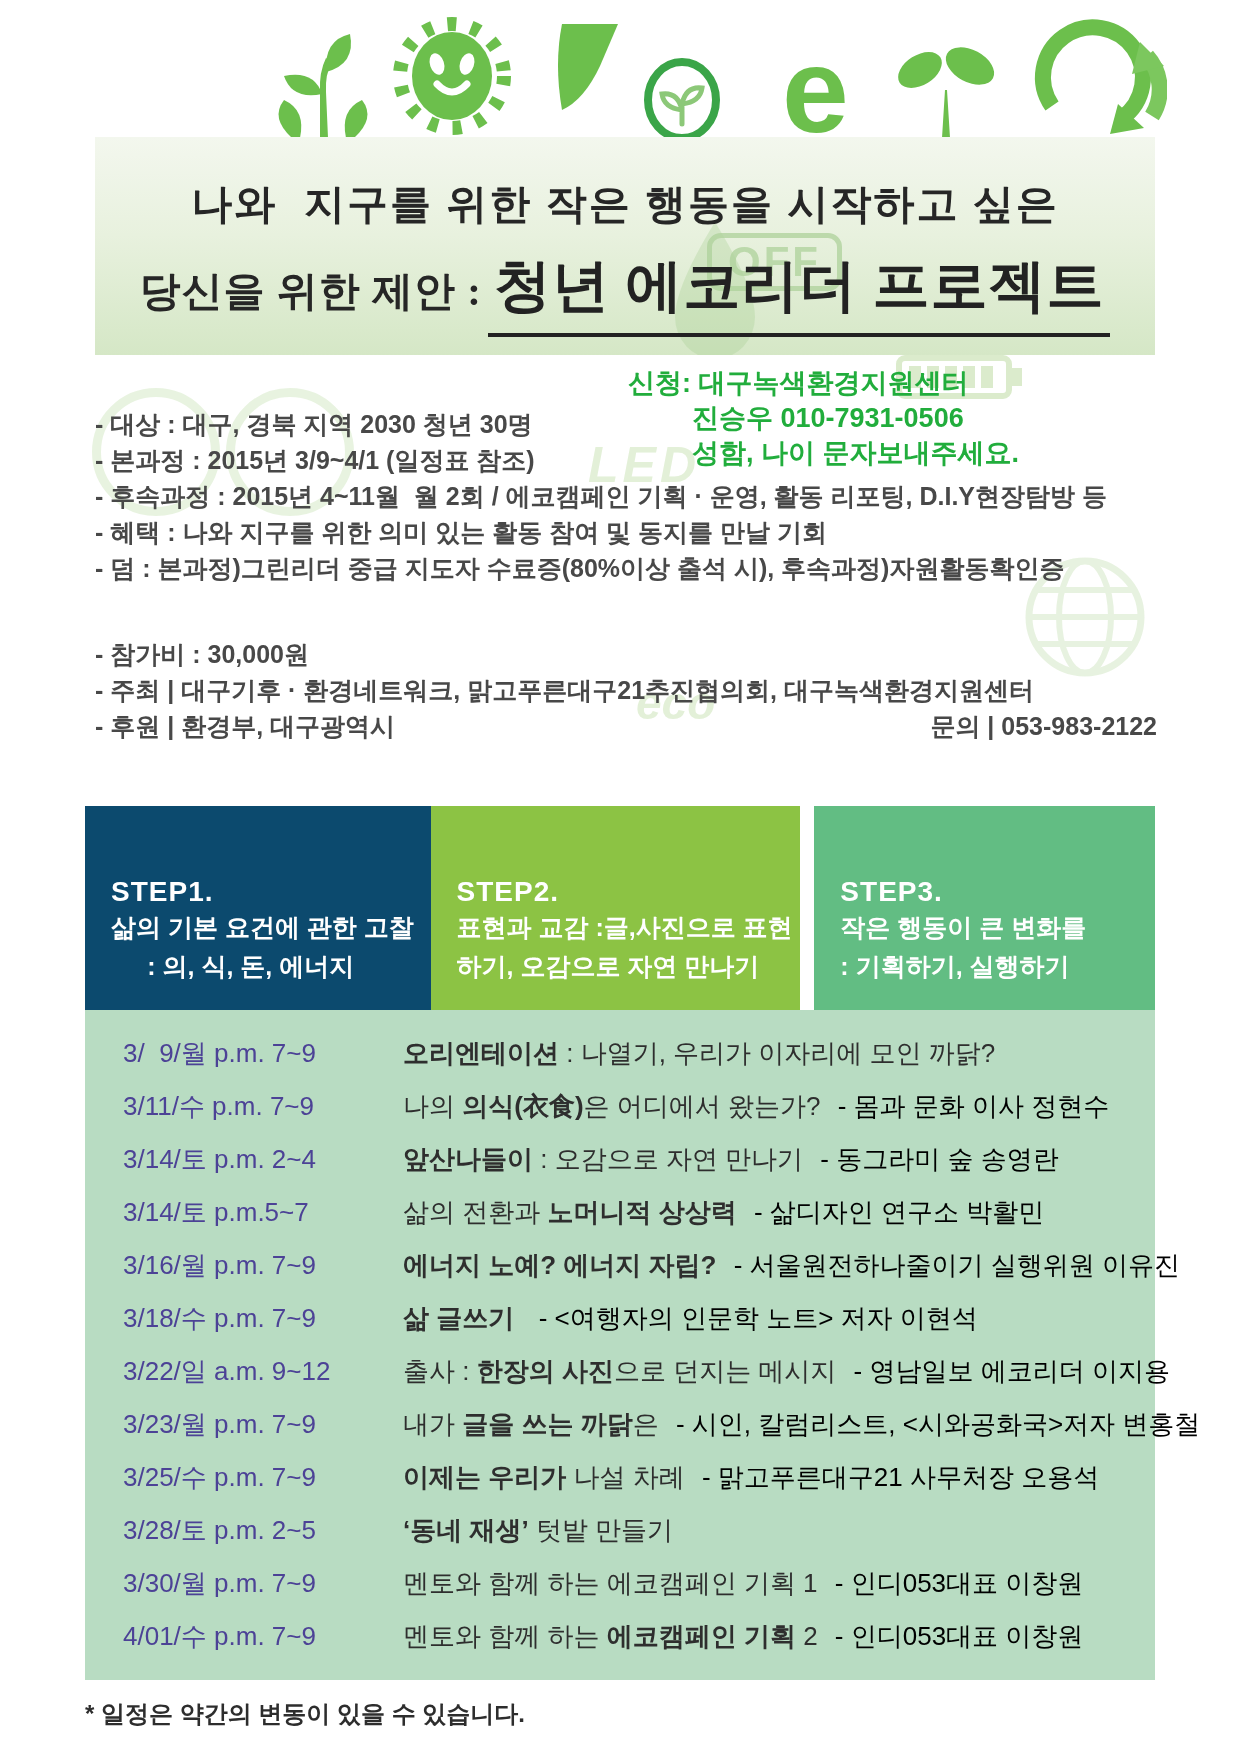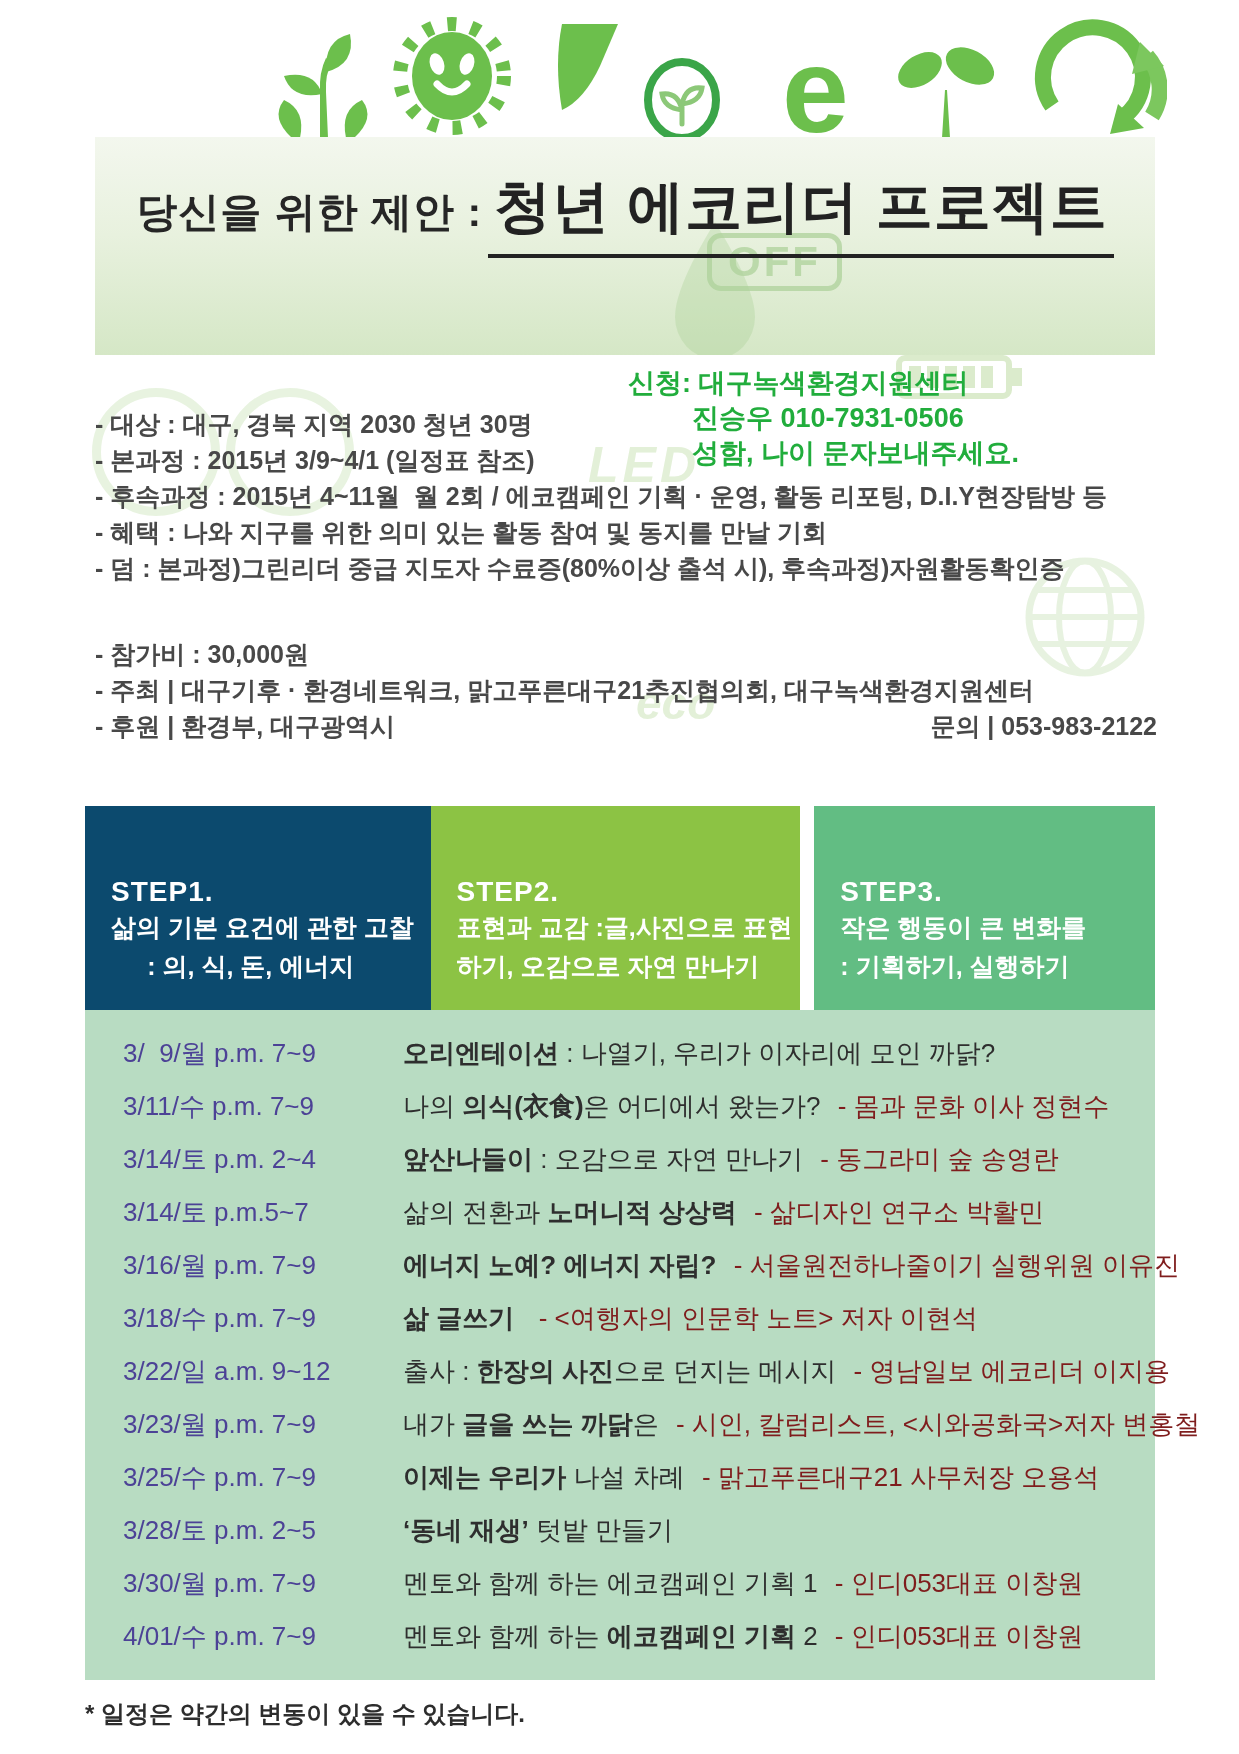--- a/index.html
+++ b/index.html
@@ -13,21 +13,21 @@
 
   
   .band{position:absolute;left:95px;top:137px;width:1060px;height:218px;
         background:linear-gradient(180deg,#f3f7ee 0%,#e8f1de 45%,#d5e7c6 100%);overflow:hidden;}
   .band-decor{position:absolute;inset:0;}
   .off-switch{position:absolute;left:612px;top:96px;border:5px solid #aed29b;border-radius:14px;
               padding:0 16px;color:#aed29b;font-size:42px;font-weight:bold;letter-spacing:3px;opacity:.75;}
   .band-drop{position:absolute;left:560px;top:80px;opacity:.28;}
   .band-titles{position:absolute;inset:0;display:flex;flex-direction:column;align-items:center;}
   .t1{margin-top:40px;font-size:41px;font-weight:bold;color:#262626;letter-spacing:2px;white-space:nowrap;}
-  .t2{margin-top:32px;display:flex;align-items:baseline;white-space:nowrap;}
+  .t2{margin-top:16px;display:flex;align-items:baseline;white-space:nowrap;font-family:Liberation Serif, serif;}
   .t2-prefix{font-size:41px;font-weight:bold;color:#262626;letter-spacing:1px;}
   .t2-hi{font-size:57px;font-weight:bold;color:#222222;letter-spacing:1px;
          border-bottom:4px solid #222222;padding:0 6px 8px 6px;margin-left:6px;}
 
   
   .wm{position:absolute;color:#e3f0d8;font-weight:bold;font-style:italic;}
   .wm-led{left:588px;top:436px;font-size:50px;letter-spacing:4px;}
   .wm-eco{left:636px;top:676px;font-size:46px;font-style:italic;}
   .wheel{position:absolute;border:9px solid #dcedd0;border-radius:50%;width:110px;height:110px;opacity:.65;}
 
@@ -51,21 +51,21 @@
   .step-line{font-size:25px;font-weight:bold;line-height:39px;}
   .step-1 .l2{text-align:center;padding-right:40px;}
 
   
   .schedule{position:absolute;left:85px;top:1010px;width:1070px;height:670px;background:#b8dcc2;
             display:flex;flex-direction:column;justify-content:space-evenly;padding:8px 0;box-sizing:border-box;}
   .srow{display:flex;align-items:baseline;}
   .srow-date{width:280px;padding-left:38px;box-sizing:content-box;font-size:26px;color:#4c4296;white-space:nowrap;flex:none;}
   .srow-desc{flex:1;font-size:26px;color:#2e2e2e;white-space:nowrap;}
   .srow-desc .b{font-weight:bold;}
-  .srow-speaker{color:#7f1d1d;margin-left:10px;}
+  .srow-speaker{color:#000000;margin-left:10px;}
 
   
   .footer-note{position:absolute;left:85px;top:1698px;width:1050px;
                font-size:24px;font-weight:bold;color:#2d2d2d;}
 </style>
 </head>
 <body>
 
 <div class="page">
 
@@ -139,20 +139,21 @@
   <div class="layer-content">
 
     <div class="band">
       <div class="band-decor">
         <svg class="band-drop" width="120" height="150" viewBox="0 0 120 150">
           <path d="M60 5 Q100 70 100 100 A40 42 0 0 1 20 100 Q20 70 60 5 Z" fill="#9fcb89"></path>
         </svg>
         <div class="off-switch">OFF</div>
       </div>
       <div class="band-titles">
+        <div class="t1">나와&nbsp; 지구를 위한 작은 행동을 시작하고 싶은</div>
         <div class="t2">
           <span class="t2-prefix">당신을 위한 제안 :</span>
           <span class="t2-hi">청년 에코리더 프로젝트</span>
         </div>
       </div>
     </div>
 
     <div class="contact" style="color: rgb(33, 173, 60);">
       <div>신청: 대구녹색환경지원센터</div>
       <div class="ind">진승우 010-7931-0506</div>

